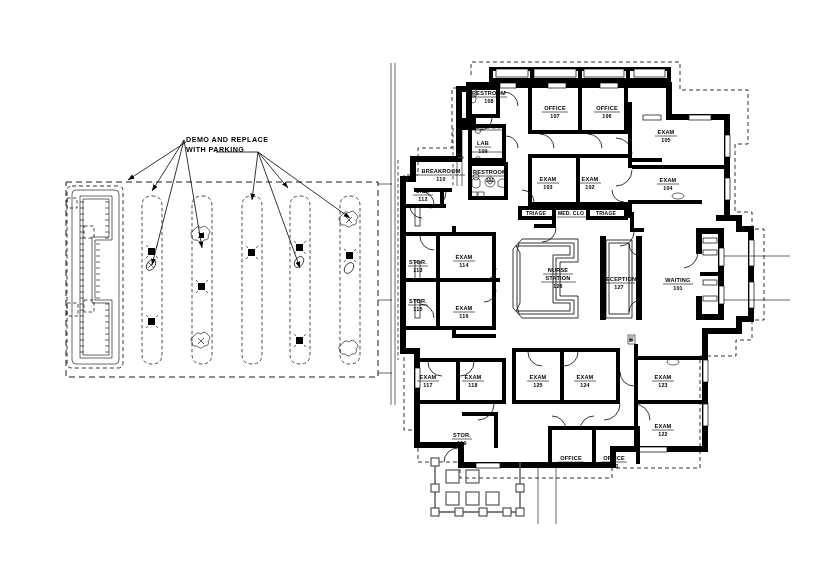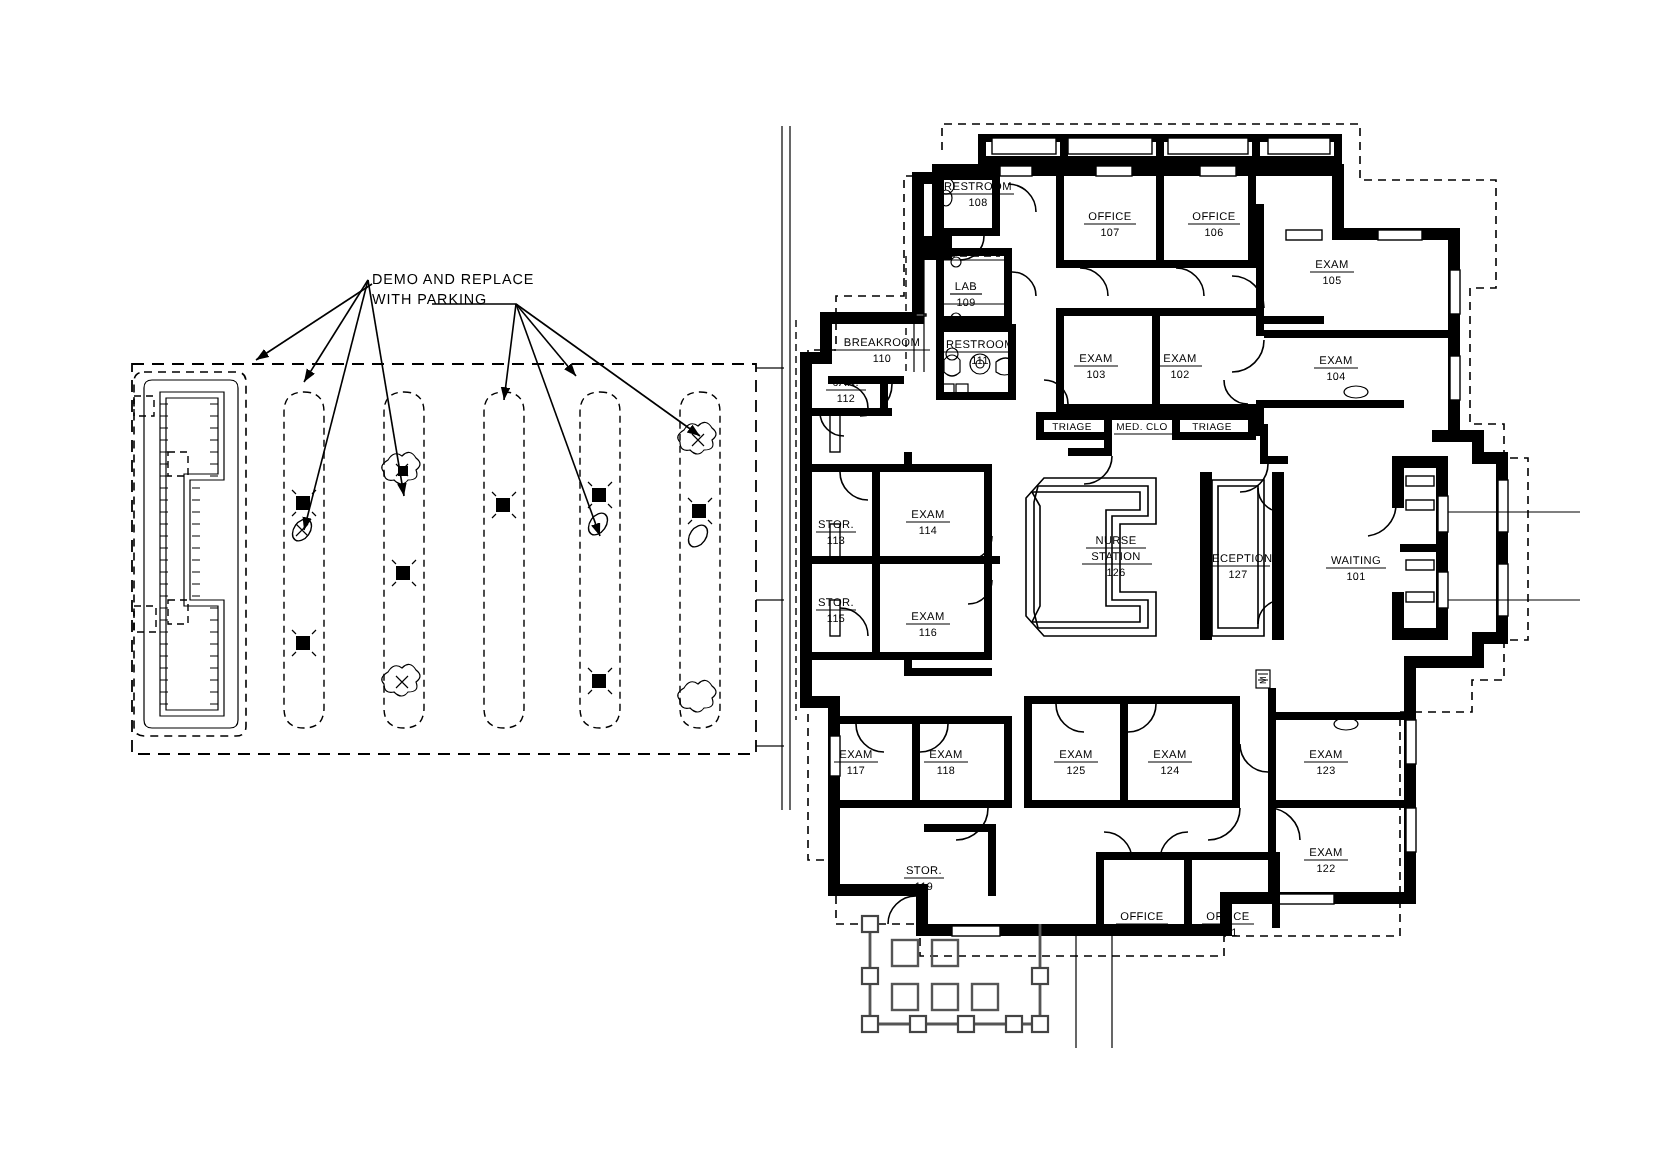--- a/index.html
+++ b/index.html
@@ -1,19 +1,19 @@
 <!DOCTYPE html>
 <html><head>
 <meta charset="utf-8">
 <title>Medical Clinic Floor Plan</title>
 <style>
   html,body{margin:0;padding:0;background:#ffffff;}
   body{width:828px;height:588px;overflow:hidden;
        font-family:"Liberation Sans", sans-serif;}
-  #plan-root{position:relative;width:828px;height:477px;background:#fff;}
+  #plan-root{position:relative;width:828px;height:477px;background:#fff;font-weight:bold;}
   svg{display:block;}
   .rmlabel{font-family:"Liberation Sans",sans-serif;font-size:5.6px;
            text-anchor:middle;fill:#000;letter-spacing:.2px;}
   .rmname{font-size:5.6px;}
   .rmnum{font-size:5.4px;}
   .note{font-family:"Liberation Sans",sans-serif;font-size:7.2px;fill:#000;
         letter-spacing:.45px;}
   .wall{fill:#000;}
   .thinwall{fill:none;stroke:#000;stroke-width:.8;}
   .hair{fill:none;stroke:#000;stroke-width:.6;}

